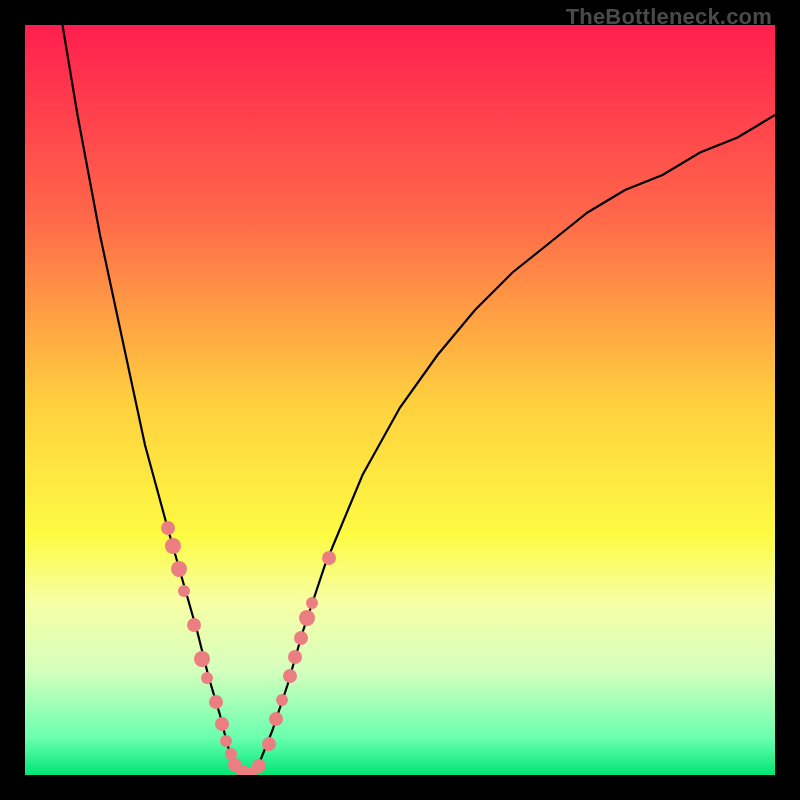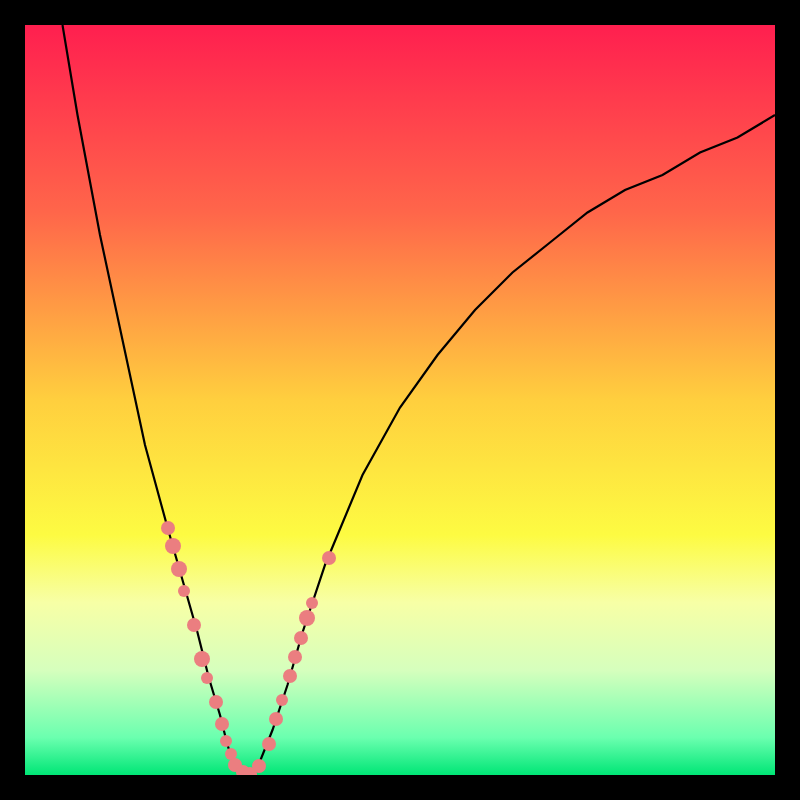--- a/index.html
+++ b/index.html
@@ -92,13 +92,14 @@
         <div class="marker" style="width: 14px; height: 14px; left: 251.25px; top: 693.75px; background: rgb(235, 126, 128);"></div>
         <div class="marker" style="width: 12px; height: 12px; left: 256.5px; top: 675px; background: rgb(235, 126, 128);"></div>
         <div class="marker" style="width: 14px; height: 14px; left: 264.75px; top: 651px; background: rgb(235, 126, 128);"></div>
         <div class="marker" style="width: 14px; height: 14px; left: 270px; top: 631.5px; background: rgb(235, 126, 128);"></div>
         <div class="marker" style="width: 14px; height: 14px; left: 276px; top: 612.75px; background: rgb(235, 126, 128);"></div>
         <div class="marker" style="width: 16px; height: 16px; left: 282px; top: 592.5px; background: rgb(235, 126, 128);"></div>
         <div class="marker" style="width: 12px; height: 12px; left: 286.5px; top: 577.5px; background: rgb(235, 126, 128);"></div>
         <div class="marker" style="width: 14px; height: 14px; left: 303.75px; top: 532.5px; background: rgb(235, 126, 128);"></div>
       </div>
   </div>
+  <div class="watermark">TheBottleneck.com</div>
 </div>
 
 </body></html>

